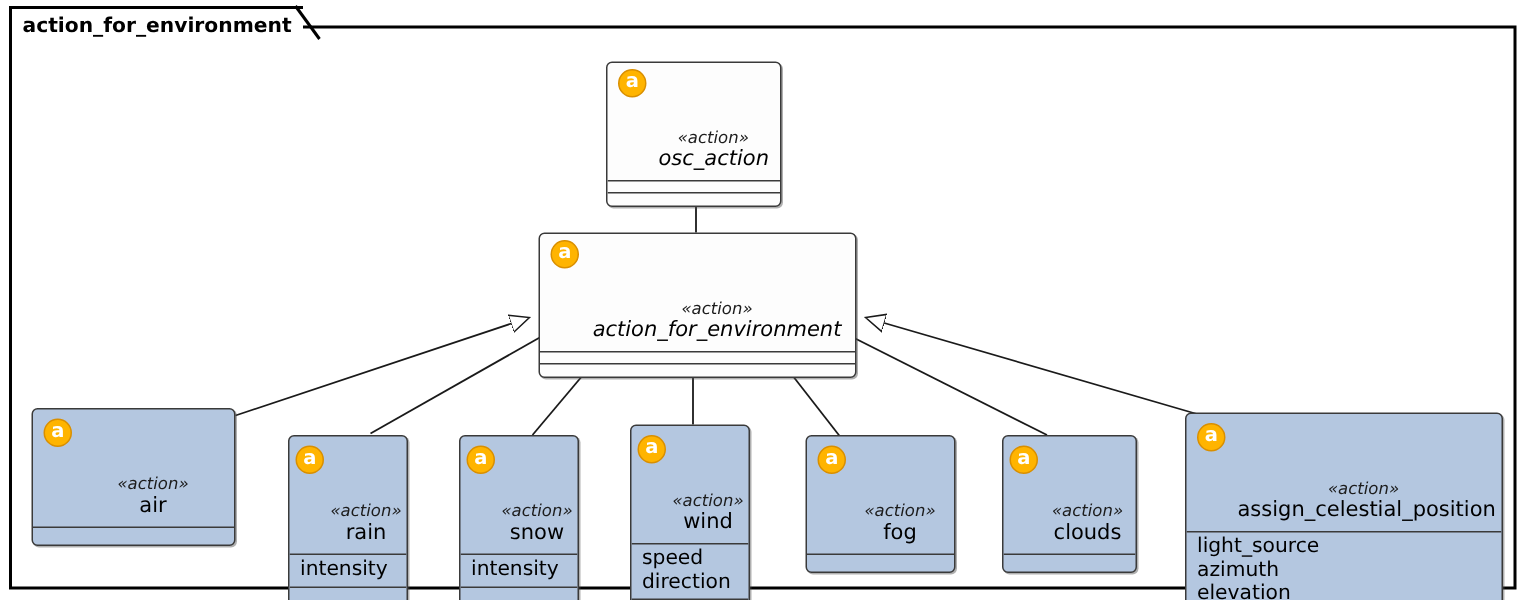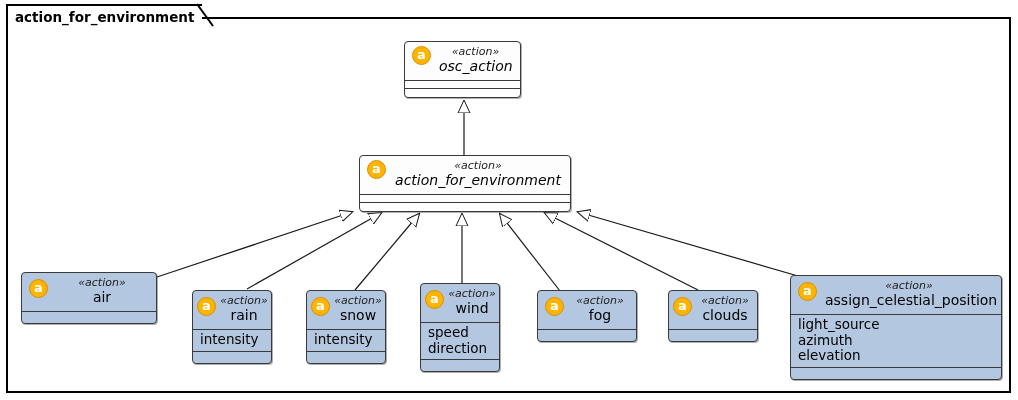--- a/index.html
+++ b/index.html
@@ -97,20 +97,21 @@
     text-align: center;
     font-family: "DejaVu Sans", sans-serif;
   }
   .stereo {
     display: block;
     font-size: 11px;
     font-style: italic;
     color: #1c1c1c;
     line-height: 12px;
     white-space: nowrap;
+    margin-top: 40px;
   }
   .cls-name {
     display: block;
     font-size: 14px;
     color: #000000;
     line-height: 17px;
     white-space: nowrap;
   }
   .cls.plain .cls-name {
     font-style: italic;

